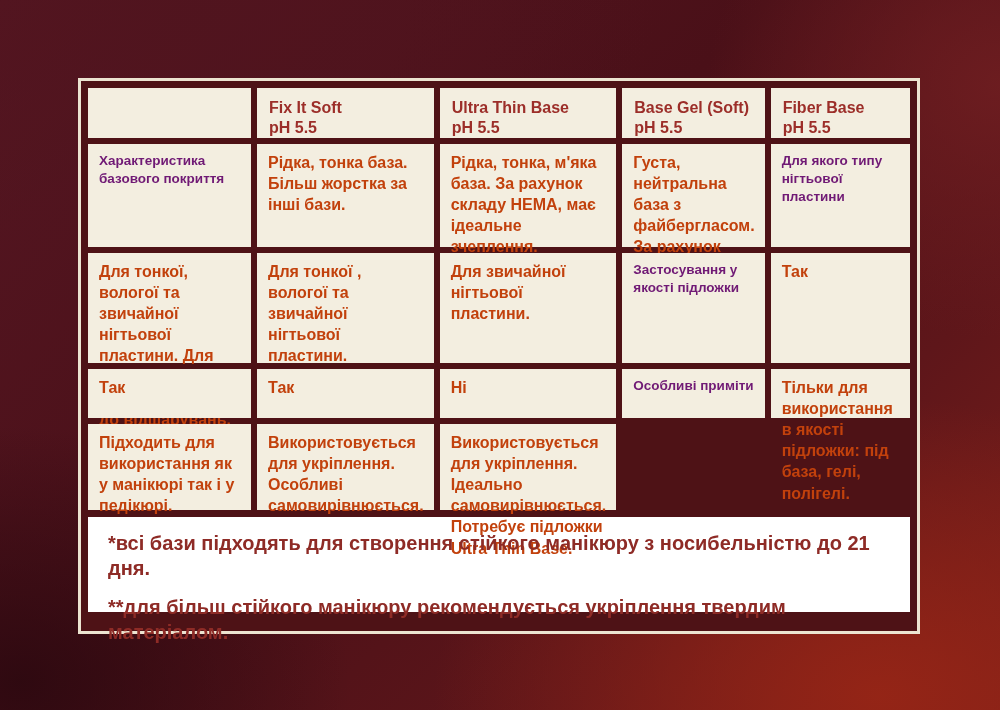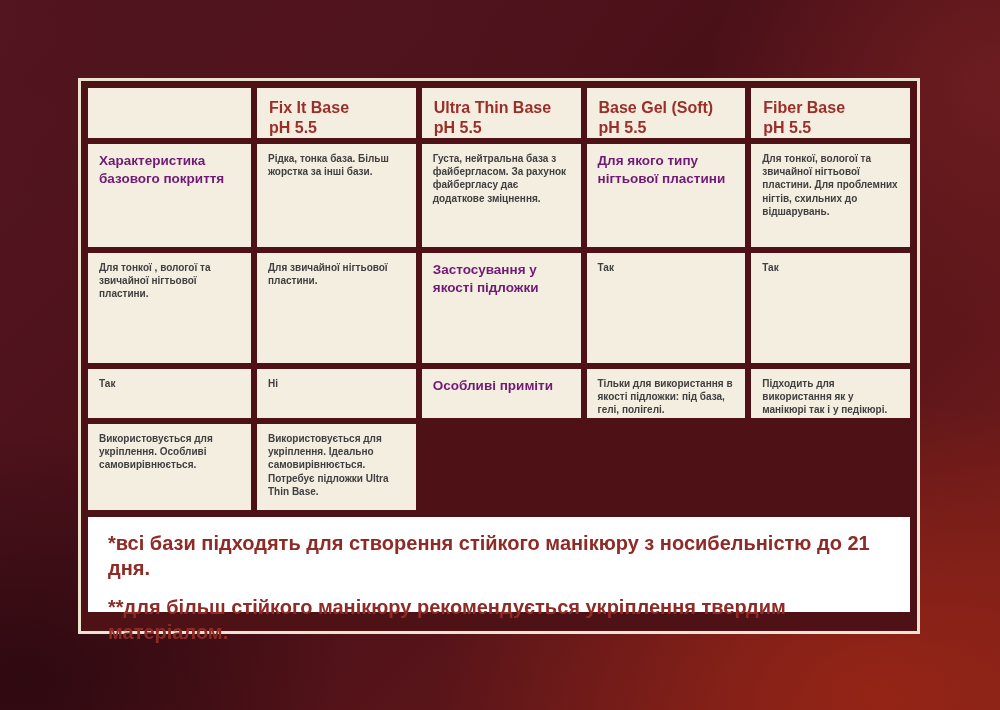--- a/index.html
+++ b/index.html
@@ -28,23 +28,23 @@
   }
   .grid {
     display:grid;
     grid-template-columns:163px 1fr 1fr 1fr 1fr;
     grid-template-rows:50px 103px 110px 49px 86px;
     gap:6px;
   }
   .cell {
     background:#f3eee0;
     padding:8px 10px 8px 11px;
-    color:#404040;
+    color:#c2410c;
     font-weight:bold;
-    font-size:10px;
+    font-size:16px;
     line-height:1.32;
   }
   .cell.head {
     font-size:16px;
     line-height:1.22;
     color:#9c2e29;
     padding-top:10px;
     padding-left:12px;
   }
   .cell.label {
@@ -65,38 +65,39 @@
 </style>
 </head>
 <body>
 
 <div class="page">
   <div class="table-frame">
     <div class="grid">
 
       <div class="cell head"></div>
       <div class="cell head">
-        <div>Fix It Base</div>
+        <div>Fix It Soft</div>
         <div>pH 5.5</div>
       </div>
       <div class="cell head">
         <div>Ultra Thin Base</div>
         <div>pH 5.5</div>
       </div>
       <div class="cell head">
         <div>Base Gel (Soft)</div>
         <div>pH 5.5</div>
       </div>
       <div class="cell head">
         <div>Fiber Base</div>
         <div>pH 5.5</div>
       </div>
 
       <div class="cell label">Характеристика базового покриття</div>
       <div class="cell">Рідка, тонка база. Більш жорстка за інші бази.</div>
+      <div class="cell">Рідка, тонка, м'яка база. За рахунок складу HEMA, має ідеальне зчеплення.</div>
       <div class="cell">Густа, нейтральна база з файбергласом. За рахунок файбергласу дає додаткове зміцнення.</div>
 
       <div class="cell label">Для якого типу нігтьової пластини</div>
       <div class="cell">Для тонкої, вологої та звичайної нігтьової пластини. Для проблемних нігтів, схильних до відшарувань.</div>
       <div class="cell">Для тонкої , вологої та звичайної нігтьової пластини.</div>
       <div class="cell">Для звичайної нігтьової пластини.</div>
 
       <div class="cell label">Застосування у якості підложки</div>
       <div class="cell">Так</div>
       <div class="cell">Так</div>

